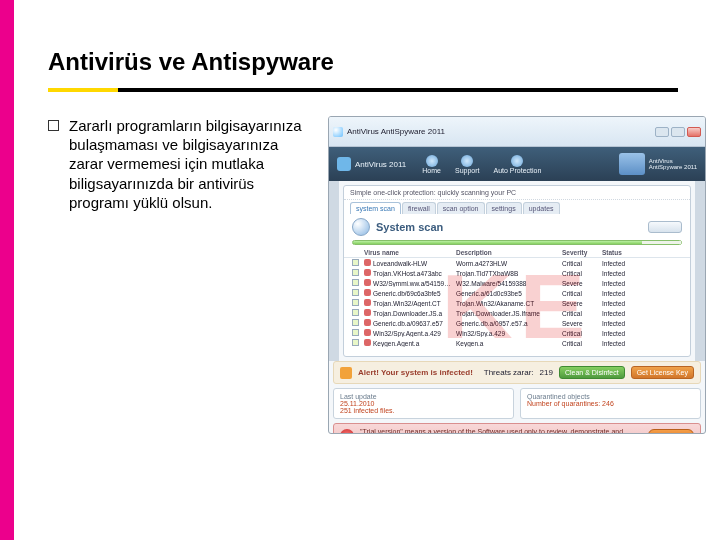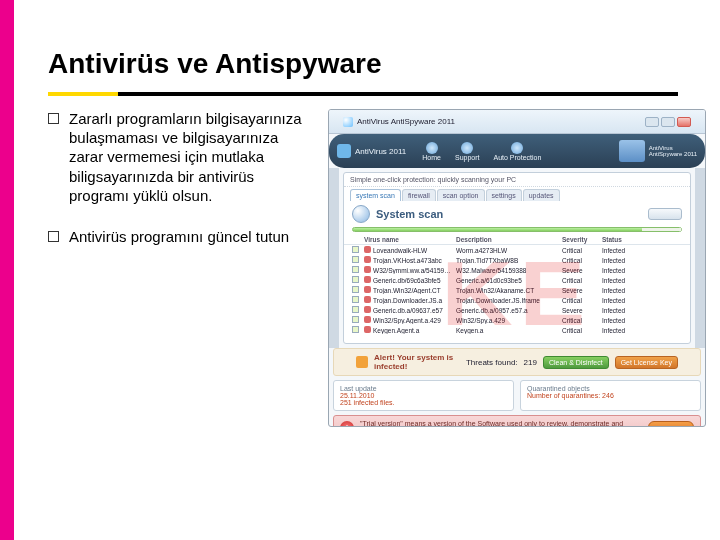--- a/index.html
+++ b/index.html
@@ -1,39 +1,39 @@
 <!DOCTYPE html>
 <html><head>
 <meta charset="utf-8">
 <style>
   * { box-sizing: border-box; margin: 0; padding: 0; }
   html, body { width: 720px; height: 540px; font-family: "Comic Sans MS", "Segoe UI", sans-serif; }
   body { background: #fff; overflow: hidden; }
   .slide { position: relative; width: 720px; height: 540px; background: #fff; }
   .pinkbar { position: absolute; top: 0; left: 0; width: 14px; height: 540px; background: #ec008c; }
   .content { position: absolute; top: 48px; left: 48px; right: 14px; bottom: 14px; }
-  h1.title { font-size: 28px; font-weight: 700; color: #000; font-family: "Comic Sans MS", sans-serif; letter-spacing: 0px; }
+  h1.title { font-size: 24px; font-weight: 700; color: #000; font-family: "Comic Sans MS", sans-serif; letter-spacing: 0px; }
   .rule { margin-top: 4px; }
   .rule .yellow { display: inline-block; height: 4px; width: 70px; background: #ffd800; vertical-align: middle; }
   .rule .black { display: inline-block; height: 4px; width: 560px; background: #000; vertical-align: middle; }
-  .cols { display: flex; margin-top: 7px; gap: 14px; }
+  .cols { display: flex; margin-top: 18px; gap: 14px; }
   .leftcol { width: 266px; font-family: "Comic Sans MS", sans-serif; font-size: 15px; color: #000; }
   .bullet-item { display: flex; gap: 10px; margin-bottom: 22px; line-height: 1.28; }
   .bullet-box { flex: 0 0 11px; height: 11px; border: 1.5px solid #333; margin-top: 4px; }
   .rightcol { flex: 1; }
 
   
   .app { width: 378px; height: 318px; border: 1px solid #9aa6b2; background: #f4f7fa; font-family: "Segoe UI", Tahoma, sans-serif; font-size: 8px; color: #223; position: relative; overflow: hidden; border-radius: 3px; }
-  .app-titlebar { height: 24px; background: linear-gradient(#eef5fb, #d8e6f2); display: flex; align-items: center; padding: 0 14px; gap: 4px; border-bottom: 1px solid #b7c5d4; }
+  .app-titlebar { height: 30px; background: linear-gradient(#eef5fb, #d8e6f2); display: flex; align-items: center; padding: 0 4px; gap: 4px; border-bottom: 1px solid #b7c5d4; }
   .app-titlebar .shield { width: 10px; height: 10px; background: radial-gradient(circle at 30% 30%, #fff, #69c0ff); border-radius: 2px; }
   .app-titlebar .tctrls { margin-left: auto; display: flex; gap: 2px; }
   .tctrls span { width: 14px; height: 10px; background: #dbe6ef; border: 1px solid #9db2c6; border-radius: 2px; display:inline-block; }
   .tctrls span:last-child { background: linear-gradient(#f7cdc9,#e57268); border-color:#d25a52; }
 
-  .brand { height: 34px; background: linear-gradient(#3f5f7a, #2b4055); display: flex; align-items: center; padding: 0 8px; gap: 12px; color: #eaf2f9; border-radius: 15px; }
+  .brand { height: 34px; background: linear-gradient(#3f5f7a, #2b4055); display: flex; align-items: center; padding: 0 8px; gap: 12px; color: #eaf2f9; }
   .brand .logoL { display:flex; align-items:center; gap:4px; }
   .brand .logoL .sq { width:14px; height:14px; background:#6fb7e9; border-radius:3px; }
   .brand .blab { font-size:8px; }
   .nav { display:flex; gap:14px; margin-left:4px; align-items:center;}
   .nav .ni { display:flex; flex-direction:column; align-items:center; font-size:7px; }
   .nav .ni .ic { width:12px; height:12px; background: radial-gradient(circle,#cfe7fb,#6aa6d9); border-radius:50%; }
   .brand .logoR { margin-left:auto; display:flex; align-items:center; gap:4px;}
   .brand .logoR .sq2 { width:26px; height:22px; background: linear-gradient(#9ac2e8,#5c8fc6); border-radius:3px; }
   .brand .logoR .txt { font-size:6px; line-height:1; }
 
@@ -55,21 +55,21 @@
   .cchk { width:8px; }
   .cname { width:88px; overflow:hidden; white-space:nowrap; text-overflow:ellipsis;}
   .cdesc { width:102px; overflow:hidden; white-space:nowrap; text-overflow:ellipsis;}
   .csev, .cstat { width:36px; }
   .ck { width:7px;height:7px; border:1px solid #9ab; background:#e9f7c8; display:inline-block;}
   .cico { width:7px;height:7px; background:#d66; border-radius:2px; display:inline-block; margin-right:2px;}
   .tbody { flex:1; overflow:hidden; position:relative;}
   .fake { position:absolute; inset:0; display:flex; align-items:center; justify-content:center;}
   .fake-text { font-size:90px; font-weight:800; color:rgba(220,0,0,0.18); letter-spacing:6px; transform:scaleX(1.1); font-family: Arial, sans-serif;}
 
-  .alert { background:#f6efe0; border:1px solid #e7d8b8; margin:0 4px 4px; padding:4px 22px; border-radius:3px; display:flex; align-items:center; gap:6px; }
+  .alert { background:#f6efe0; border:1px solid #e7d8b8; margin:0 4px 4px; padding:4px 6px; border-radius:3px; display:flex; align-items:center; gap:6px; }
   .alert .warn { width:12px;height:12px; background:#f2a23a; border-radius:2px; }
   .alert .at { flex:1; font-size:8px; color:#9a3e2d; font-weight:600;}
   .alert .btn { padding:2px 5px; font-size:7px; border-radius:3px; color:#fff; }
   .btn.green { background:linear-gradient(#85c e, #5fa94f); background:linear-gradient(#86cf60,#4f9a3e); border:1px solid #3f8a32;}
   .btn.orange { background:linear-gradient(#f0a24a,#d2762a); border:1px solid #b86423;}
 
   .bottom { display:flex; gap:6px; padding:0 4px 4px; font-size:7px; }
   .card { flex:1; background:#fff; border:1px solid #c8d3dd; border-radius:3px; padding:4px 6px; }
   .card .hl { color:#708; color:#6b7c8d;}
   .card .v { color:#c1441f;}
@@ -86,24 +86,20 @@
   <div class="content">
     <h1 class="title">Antivirüs ve Antispyware</h1>
     <div class="rule">
       <span class="yellow"></span><span class="black"></span>
     </div>
     <div class="cols">
       <div class="leftcol">
         <div class="bullet-item">
           <span class="bullet-box"></span>
           <span>Zararlı programların bilgisayarınıza bulaşmaması ve bilgisayarınıza zarar vermemesi için mutlaka biligsayarınızda bir antivirüs programı yüklü olsun.</span>
-        </div>
-        <div class="bullet-item">
-          <span class="bullet-box"></span>
-          <span>Antivirüs programını güncel tutun</span>
         </div>
       </div>
       <div class="rightcol">
 
         <div class="app">
           <div class="app-titlebar">
             <span class="shield"></span>
             <span>AntiVirus AntiSpyware 2011</span>
             <div class="tctrls">
               <span></span>
@@ -232,21 +228,21 @@
                     <span class="cstat">Infected</span>
                   </div>
                 </div>
             </div>
             <div class="sidepad"></div>
           </div>
 
           <div class="alert">
             <span class="warn"></span>
             <span class="at">Alert! Your system is infected!</span>
-            <span>Threats found:</span>
+            <span>Threats zarar:</span>
             <span>219</span>
             <span class="btn green">Clean &amp; Disinfect</span>
             <span class="btn orange">Get License Key</span>
           </div>
 
           <div class="bottom">
             <div class="card">
               <div class="hl">Last update</div>
               <div class="v">25.11.2010</div>
               <div class="v">251 infected files.</div>

